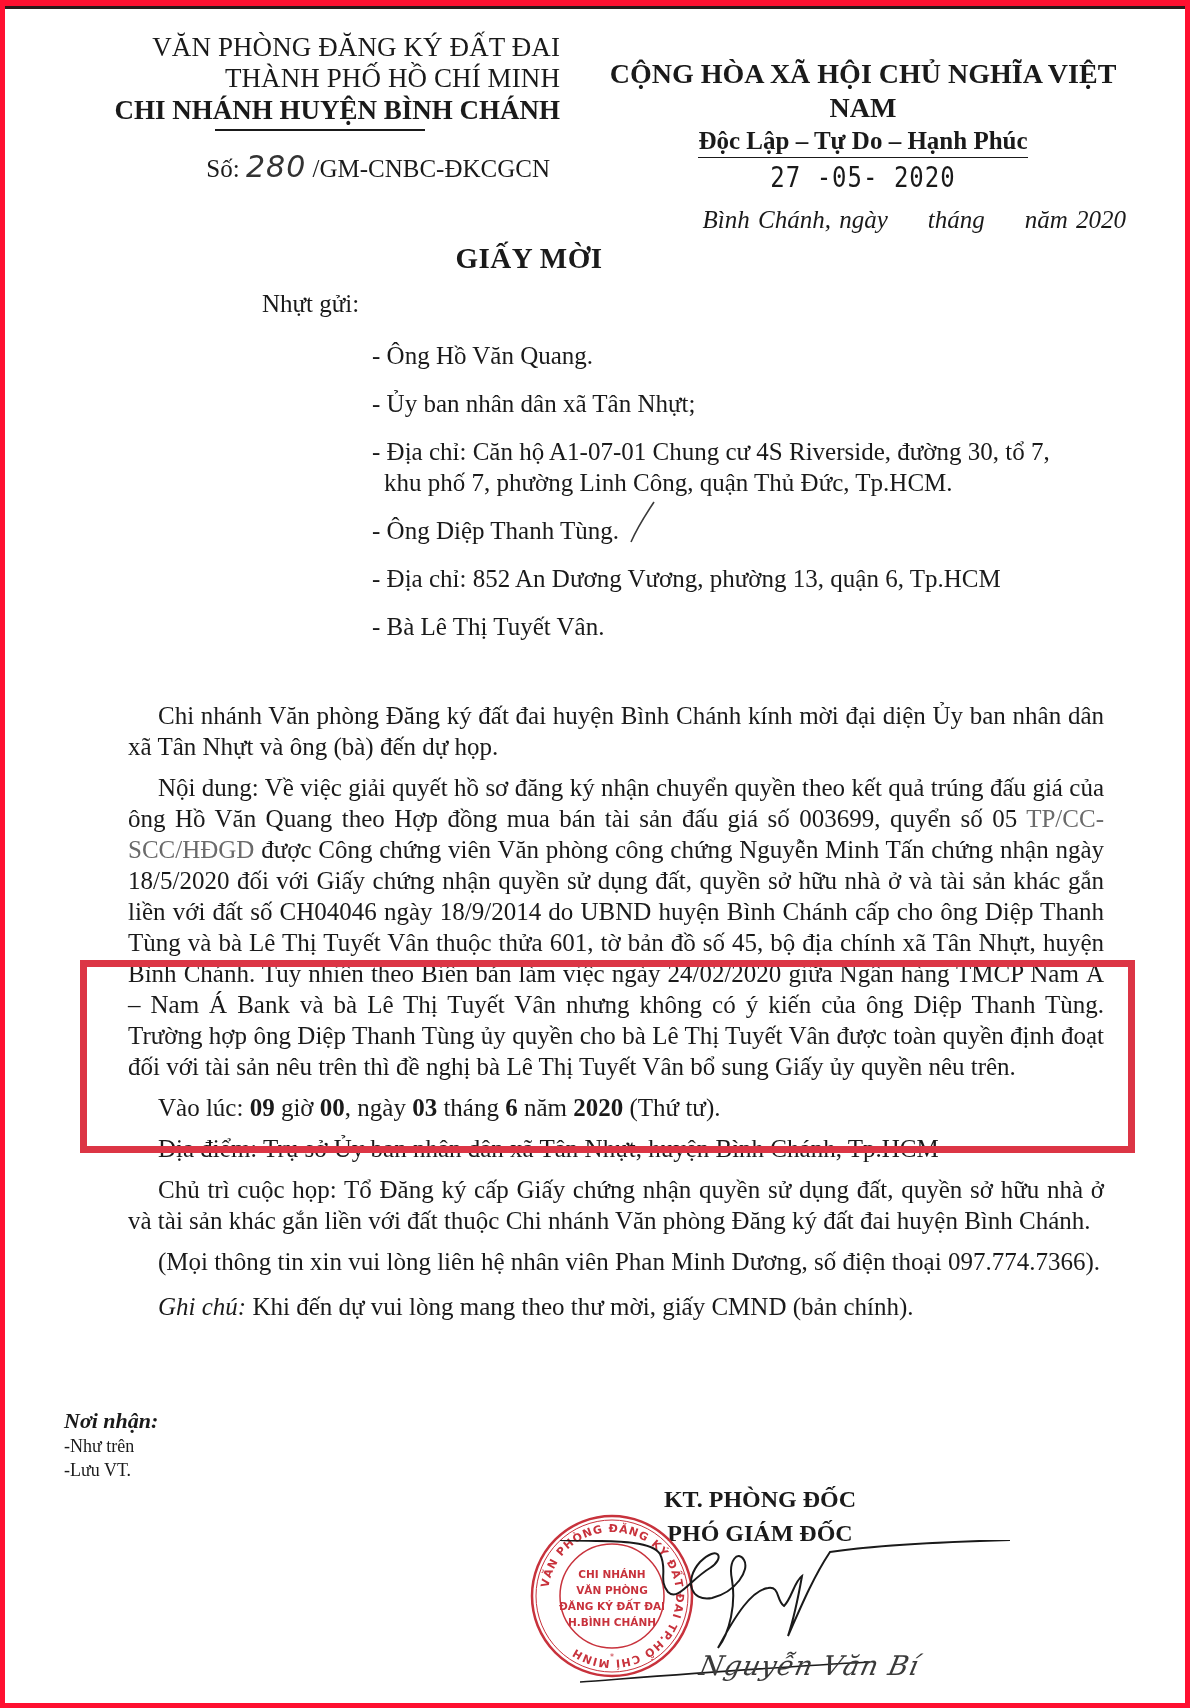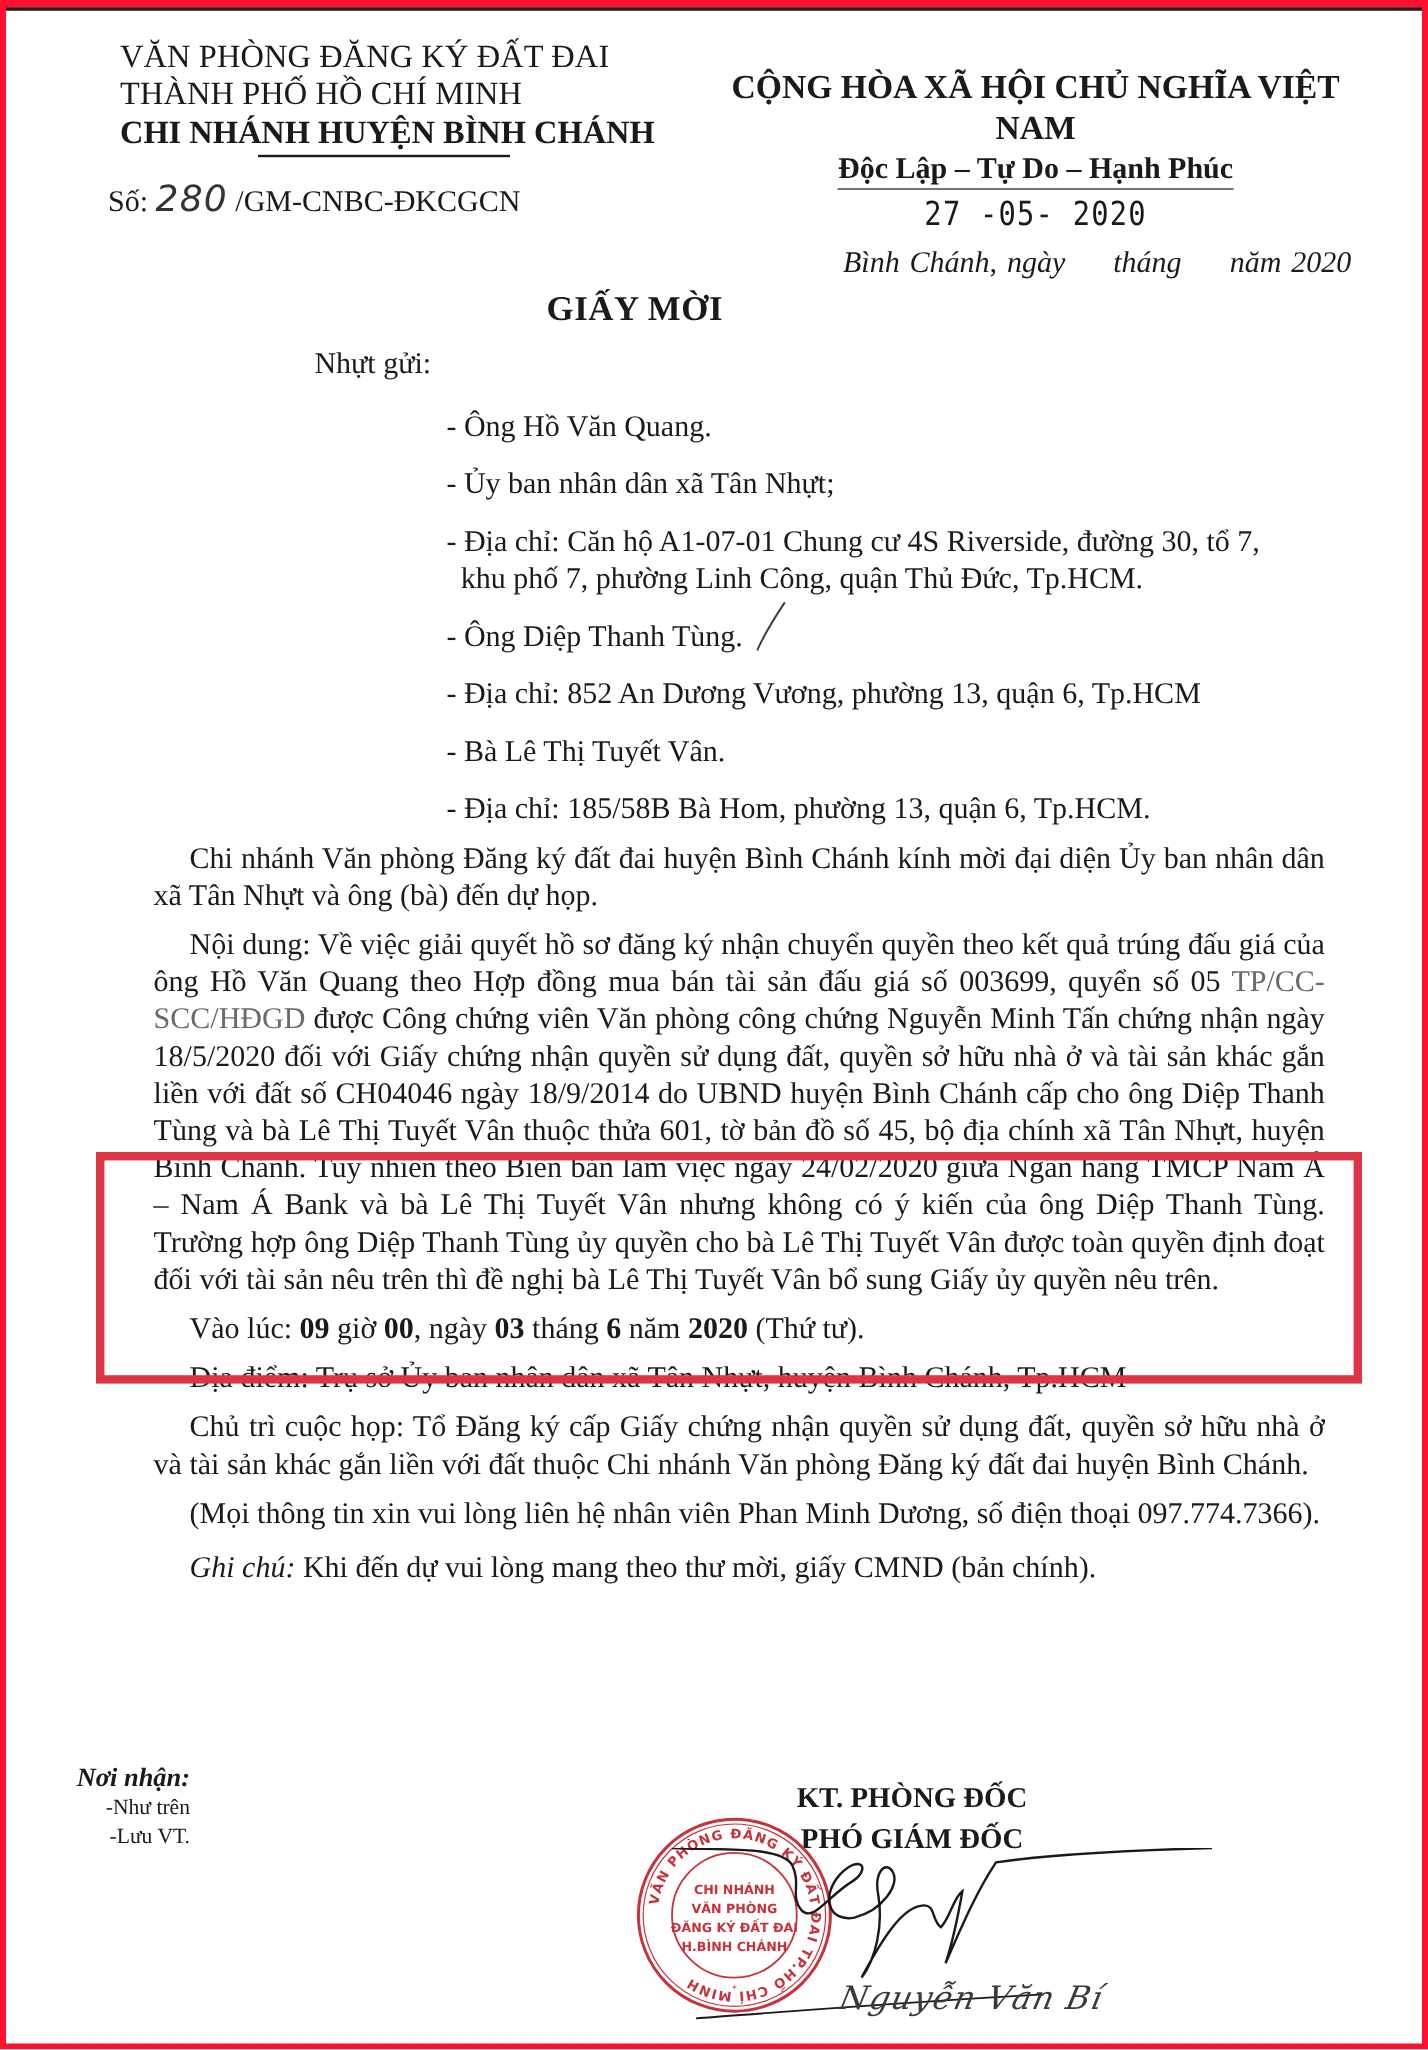--- a/index.html
+++ b/index.html
@@ -6,21 +6,21 @@
   html, body { width: 1190px; height: 1708px; overflow: hidden; background: #ffffff; }
   body { font-family: "Liberation Serif", "DejaVu Serif", serif; color: #1a1a1a; position: relative; }
 
   .frame { position: absolute; left: 0; top: 0; width: 1190px; height: 1708px;
            border: 5px solid #ff1030; border-top-width: 6px; pointer-events: none; z-index: 5; }
   .frame-top-shadow { position: absolute; left: 5px; right: 5px; top: 6px; height: 3px; background: #2a1a1a; z-index: 5; }
 
   .page { position: absolute; left: 0; top: 0; width: 1190px; height: 1708px; }
 
   
-  .lh-left { position: absolute; left: 100px; top: 32px; width: 460px; text-align: left; }
+  .lh-left { position: absolute; left: 100px; top: 32px; width: 460px; text-align: right; }
   .lh-left .l1, .lh-left .l2 { font-size: 27px; line-height: 31px; letter-spacing: 0.1px; }
   .lh-left .l3 { font-size: 27px; line-height: 32px; font-weight: bold; }
   .lh-left .rule { width: 210px; height: 1.5px; background: #1a1a1a; margin: 3px auto 0 auto; position: relative; left: -10px; }
   .lh-left .so { font-size: 25px; margin-top: 18px; position: relative; left: -10px; }
   .lh-left .so .hand { font-family: "DejaVu Sans", sans-serif; font-style: italic; font-size: 30px; font-weight: 200; letter-spacing: 1px; color: #333; }
 
   .lh-right { position: absolute; left: 578px; top: 38px; width: 570px; text-align: center; }
   .lh-right .r1 { font-size: 28px; font-weight: bold; line-height: 34px; margin-top: 19px; }
   .lh-right .r2 { font-size: 25px; font-weight: bold; line-height: 32px; display: inline-block; border-bottom: 1.5px solid #1a1a1a; padding-bottom: 0; }
   .lh-right .stamp-date { font-family: "DejaVu Sans Mono", monospace; font-size: 24px; letter-spacing: 1px; margin-top: 6px; transform: scaleY(1.15); }
@@ -39,21 +39,21 @@
 
   .body { position: absolute; left: 128px; top: 700px; width: 976px; font-size: 25px; line-height: 31px; text-align: justify; }
   .body p { margin-bottom: 10px; text-indent: 30px; }
   .body .b { font-weight: bold; }
   .body .i { font-style: italic; }
   .body .faded { color: #6a6a6a; }
 
   .highlight-box { position: absolute; left: 80px; top: 960px; width: 1055px; height: 193px;
                    border: 7px solid #dc3545; z-index: 4; pointer-events: none; }
 
-  .noi-nhan { position: absolute; left: 64px; top: 1468px; text-align: right; }
+  .noi-nhan { position: absolute; left: 64px; top: 1408px; }
   .noi-nhan .h { font-size: 22px; font-weight: bold; font-style: italic; }
   .noi-nhan .li { font-size: 18px; line-height: 24px; }
 
   .sign { position: absolute; left: 640px; top: 1482px; width: 240px; text-align: center; }
   .sign .s1, .sign .s2 { font-size: 24px; font-weight: bold; line-height: 34px; }
 
   .seal { position: absolute; left: 528px; top: 1512px; width: 168px; height: 168px; z-index: 3; }
   .signature { position: absolute; left: 540px; top: 1540px; width: 470px; height: 160px; z-index: 3; }
   .signer-name { position: absolute; left: 700px; top: 1650px; font-family: "DejaVu Serif", serif; font-style: italic;
                  font-size: 27px; color: #3a3a3a; letter-spacing: 1px; transform: skewX(-12deg); z-index: 3; }
@@ -93,21 +93,20 @@
   <div class="recipients">
     <div class="ri">- Ông Hồ Văn Quang.</div>
     <div class="ri">- Ủy ban nhân dân xã Tân Nhựt;</div>
     <div class="ri wrap">
       <div>- Địa chỉ: Căn hộ A1-07-01 Chung cư 4S Riverside, đường 30, tổ 7,</div>
       <div class="cont" style="padding-left:12px">khu phố 7, phường Linh Công, quận Thủ Đức, Tp.HCM.</div>
     </div>
     <div class="ri">- Ông Diệp Thanh Tùng.</div>
     <div class="ri">- Địa chỉ: 852 An Dương Vương, phường 13, quận 6, Tp.HCM</div>
     <div class="ri">- Bà Lê Thị Tuyết Vân.</div>
-    <div class="ri">- Địa chỉ: 185/58B Bà Hom, phường 13, quận 6, Tp.HCM.</div>
   </div>
 
   <svg class="check-mark" viewBox="0 0 28 44">
     <path d="M26 2 C18 14, 10 26, 3 42" stroke="#3a3a3a" stroke-width="1.6" fill="none"></path>
   </svg>
 
   <div class="body">
     <p>Chi nhánh Văn phòng Đăng ký đất đai huyện Bình Chánh kính mời đại diện Ủy ban nhân dân xã Tân Nhựt và ông (bà) đến dự họp.</p>
     <p><span>Nội dung: Về việc giải quyết hồ sơ đăng ký nhận chuyển quyền theo kết quả trúng đấu giá của ông Hồ Văn Quang theo Hợp đồng mua bán tài sản đấu giá số 003699, quyển số 05</span> <span class="faded">TP/CC-SCC/HĐGD</span><span> được Công chứng viên Văn phòng công chứng Nguyễn Minh Tấn chứng nhận ngày 18/5/2020 đối với Giấy chứng nhận quyền sử dụng đất, quyền sở hữu nhà ở và tài sản khác gắn liền với đất số CH04046 ngày 18/9/2014 do UBND huyện Bình Chánh cấp cho ông Diệp Thanh Tùng và bà Lê Thị Tuyết Vân thuộc thửa 601, tờ bản đồ số 45, bộ địa chính xã Tân Nhựt, huyện Bình Chánh. Tuy nhiên theo Biên bản làm việc ngày 24/02/2020 giữa Ngân hàng TMCP Nam Á – Nam Á Bank và bà Lê Thị Tuyết Vân nhưng không có ý kiến của ông Diệp Thanh Tùng. Trường hợp ông Diệp Thanh Tùng ủy quyền cho bà Lê Thị Tuyết Vân được toàn quyền định đoạt đối với tài sản nêu trên thì đề nghị bà Lê Thị Tuyết Vân bổ sung Giấy ủy quyền nêu trên.</span></p>
     <p>

